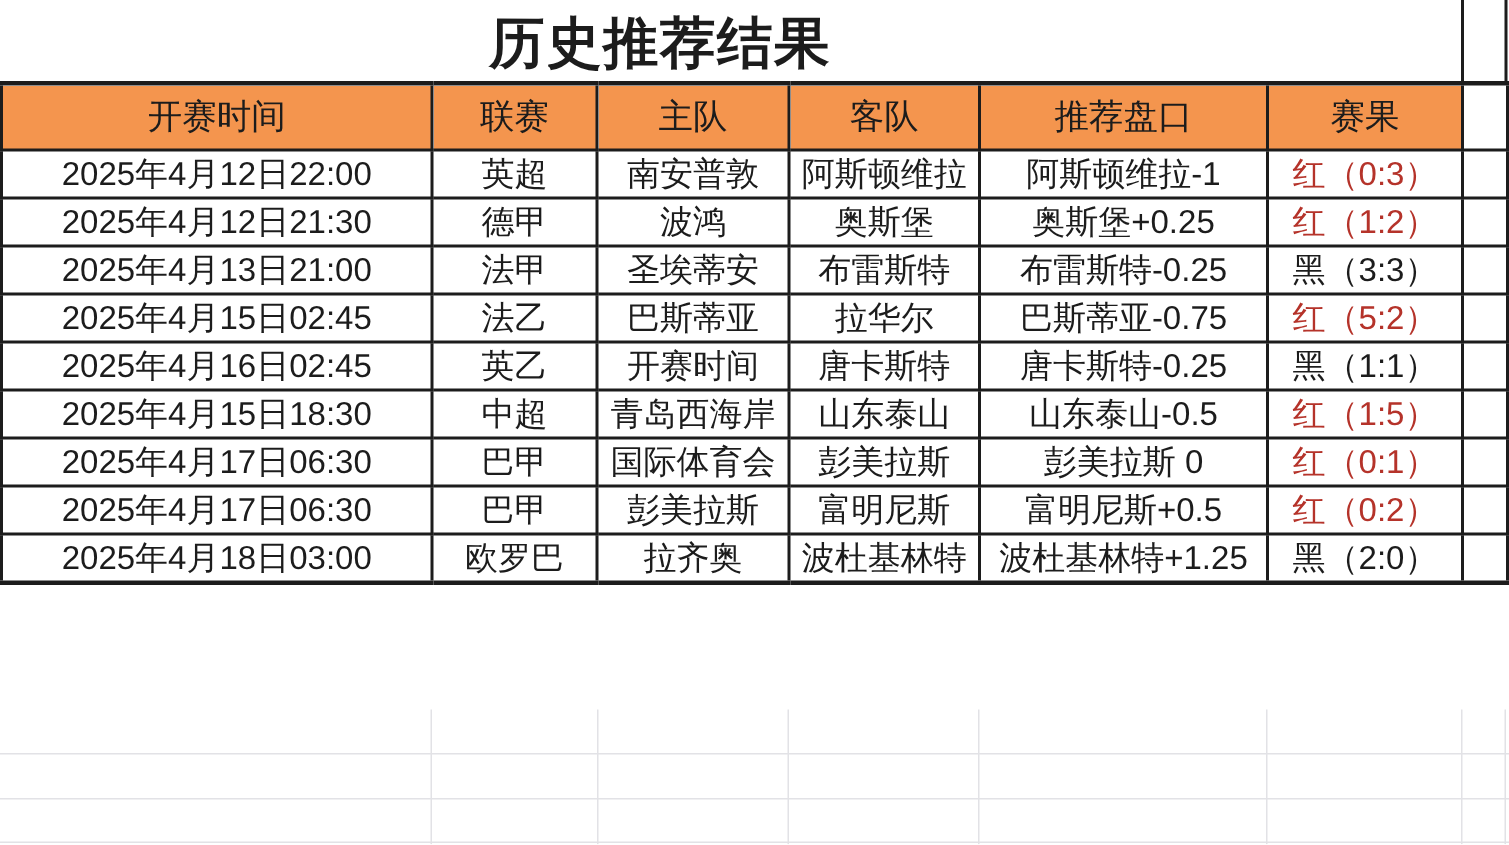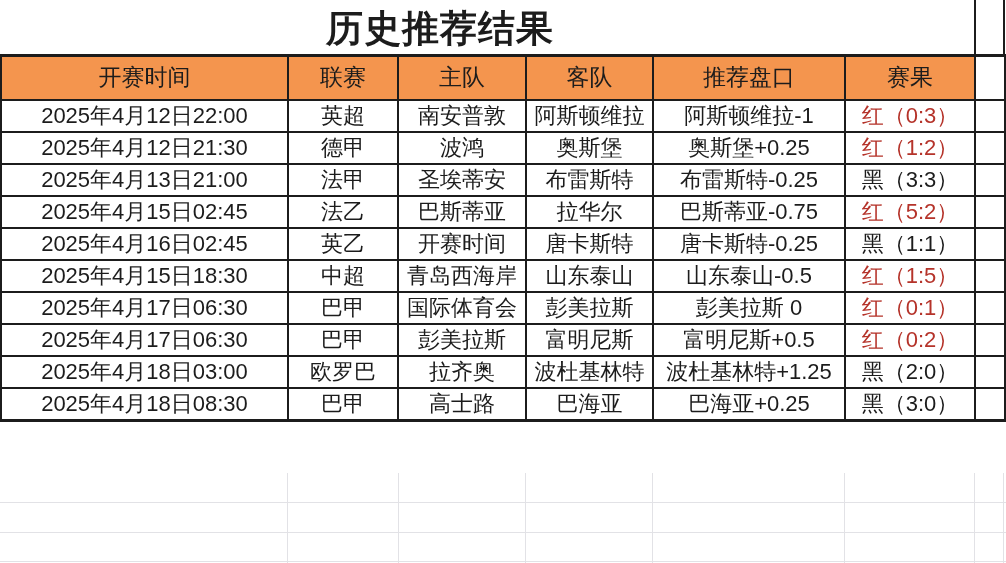--- a/index.html
+++ b/index.html
@@ -172,29 +172,20 @@
     </tr>
         <tr class="data-row">
       <td class="c-time">2025年4月18日03:00</td>
       <td class="c-league">欧罗巴</td>
       <td class="c-home">拉齐奥</td>
       <td class="c-away">波杜基林特</td>
       <td class="c-handicap">波杜基林特+1.25</td>
       <td class="c-result result-black">黑（2:0）</td>
       <td class="c-empty"></td>
     </tr>
-        <tr class="data-row">
-      <td class="c-time">2025年4月18日08:30</td>
-      <td class="c-league">巴甲</td>
-      <td class="c-home">高士路</td>
-      <td class="c-away">巴海亚</td>
-      <td class="c-handicap">巴海亚+0.25</td>
-      <td class="c-result result-black">黑（3:0）</td>
-      <td class="c-empty"></td>
-    </tr>
       </tbody>
   </table>
 
   <div class="ghost-grid">
     <div class="ghost-v" style="left:287px"></div>
     <div class="ghost-v" style="left:398px"></div>
     <div class="ghost-v" style="left:525px"></div>
     <div class="ghost-v" style="left:652px"></div>
     <div class="ghost-v" style="left:844px"></div>
     <div class="ghost-v" style="left:974px"></div>

